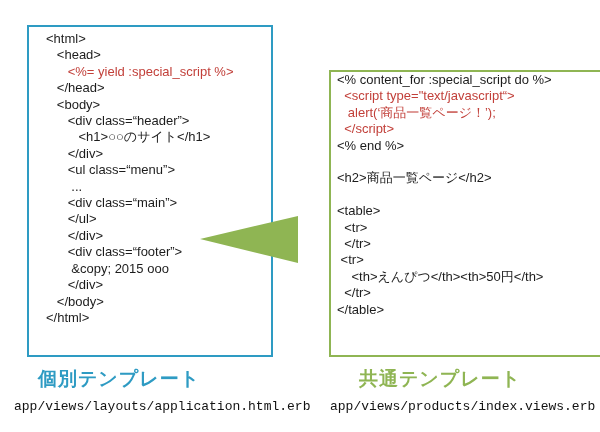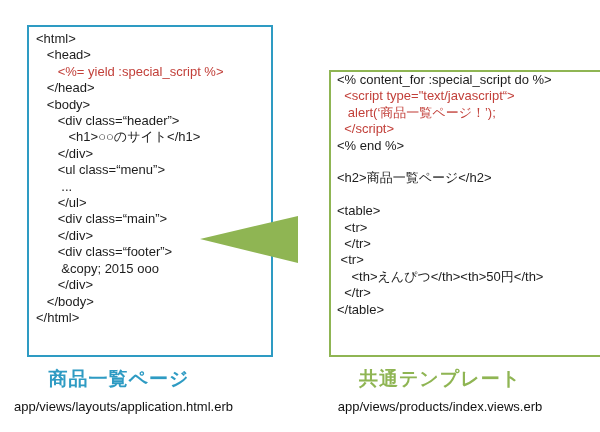--- a/index.html
+++ b/index.html
@@ -19,21 +19,21 @@
     position: absolute;
     background: #ffffff;
     box-sizing: border-box;
   }
   .box-left {
     left: 27px;
     top: 25px;
     width: 246px;
     height: 332px;
     border: 2px solid var(--blue, #2e9bc3);
-    padding: 4px 2px 0 7px;
+    padding: 4px 2px 0 17px;
   }
   .box-right {
     left: 297px;
     top: 70px;
     width: 281px;
     height: 287px;
     border: 2px solid var(--green, #8fb553);
     padding: 0 2px 0 6px;
     margin-left: 32px;
   }
@@ -65,41 +65,42 @@
     font-weight: bold;
     letter-spacing: 1px;
   }
   .title-blue  { color: var(--blue, #2e9bc3); }
   .title-green { color: var(--green, #8fb553); }
   .caption-path {
     font-size: 13px;
     color: #111111;
     margin-top: 7px;
     letter-spacing: 0px;
+    font-family: Liberation Mono, monospace;
   }
 </style>
 </head>
 <body>
 
 <div class="stage">
 
   <div class="code-box box-left">
     <div class="code">
         <div class="code-line">&lt;html&gt;</div>
         <div class="code-line">   &lt;head&gt;</div>
         <div class="code-line c-red">      &lt;%= yield :special_script %&gt;</div>
         <div class="code-line">   &lt;/head&gt;</div>
         <div class="code-line">   &lt;body&gt;</div>
         <div class="code-line">      &lt;div class=“header”&gt;</div>
         <div class="code-line">         &lt;h1&gt;○○のサイト&lt;/h1&gt;</div>
         <div class="code-line">      &lt;/div&gt;</div>
         <div class="code-line">      &lt;ul class=“menu”&gt;</div>
         <div class="code-line">       ...</div>
+        <div class="code-line">      &lt;div class=“main”&gt;</div>
         <div class="code-line">      &lt;/ul&gt;</div>
-        <div class="code-line">      &lt;div class=“main”&gt;</div>
         <div class="code-line">      &lt;/div&gt;</div>
         <div class="code-line">      &lt;div class=“footer”&gt;</div>
         <div class="code-line">       &amp;copy; 2015 ooo</div>
         <div class="code-line">      &lt;/div&gt;</div>
         <div class="code-line">   &lt;/body&gt;</div>
         <div class="code-line">&lt;/html&gt;</div>
       </div>
   </div>
 
   <div class="code-box box-right">
@@ -120,21 +121,21 @@
         <div class="code-line">  &lt;/tr&gt;</div>
         <div class="code-line">&lt;/table&gt;</div>
       </div>
   </div>
 
   <svg class="arrow" viewBox="0 0 98 47" preserveAspectRatio="none" xmlns="http://www.w3.org/2000/svg">
     <polygon points="98,0 98,47 0,23" fill="currentColor"></polygon>
   </svg>
 
   <div class="caption caption-left">
-    <div class="caption-title title-blue">商品一覧ページ</div>
+    <div class="caption-title title-blue">個別テンプレート</div>
     <div class="caption-path">app/views/layouts/application.html.erb</div>
   </div>
 
   <div class="caption caption-right">
     <div class="caption-title title-green">共通テンプレート</div>
     <div class="caption-path">app/views/products/index.views.erb</div>
   </div>
 
 </div>
 

